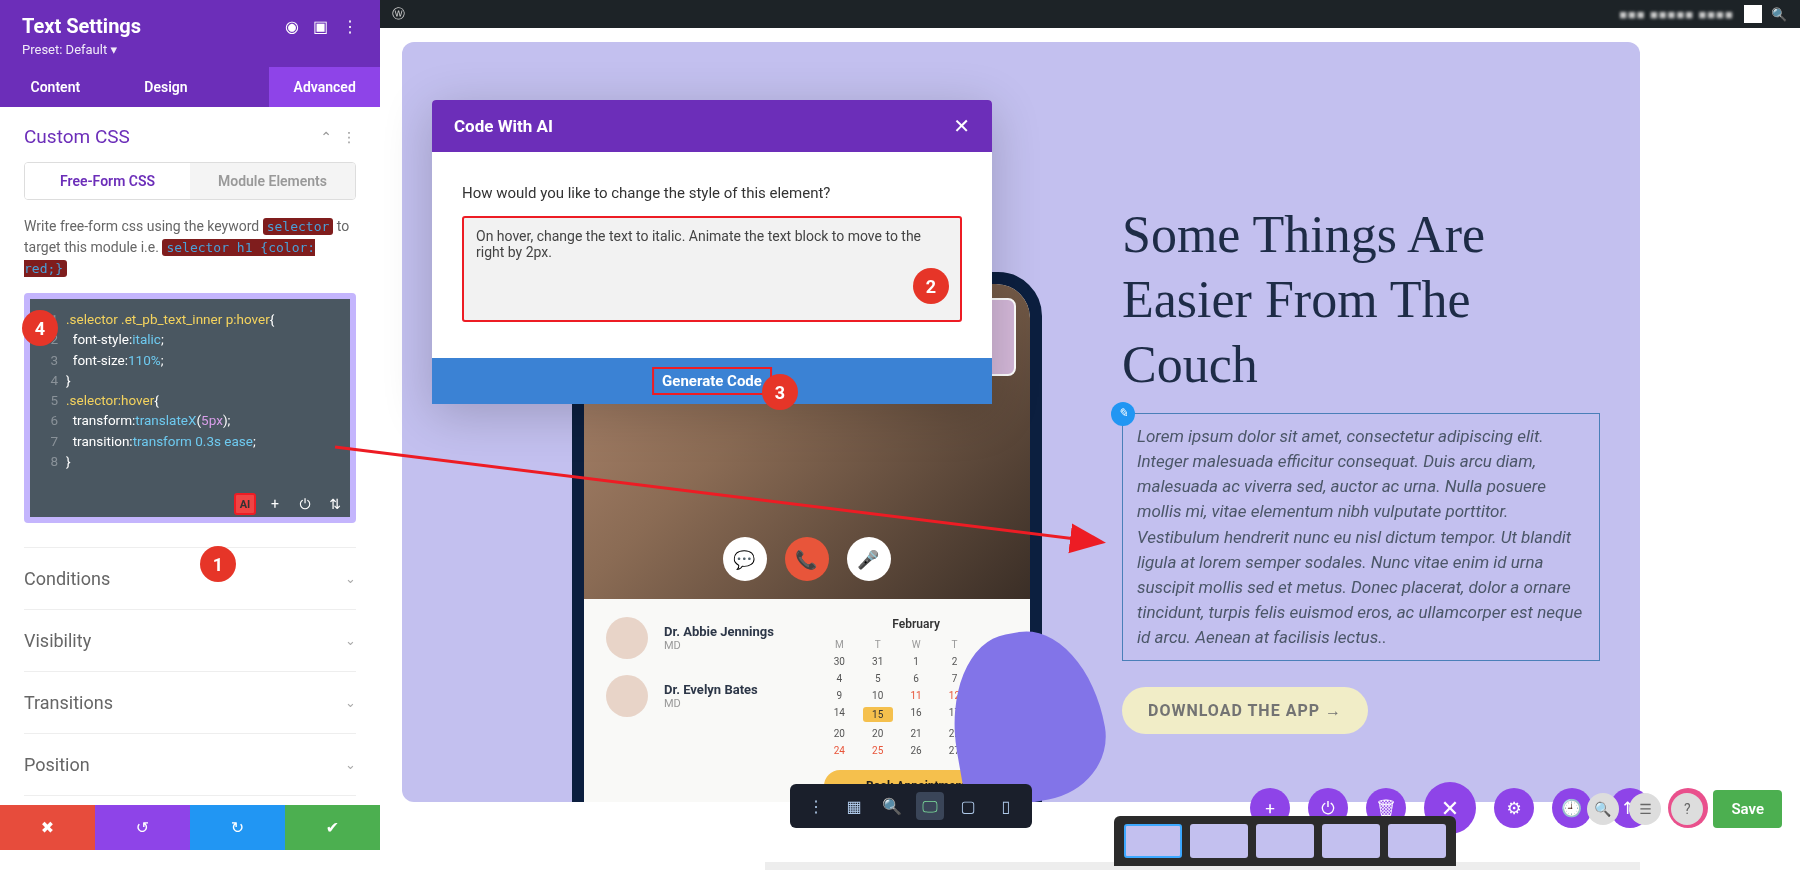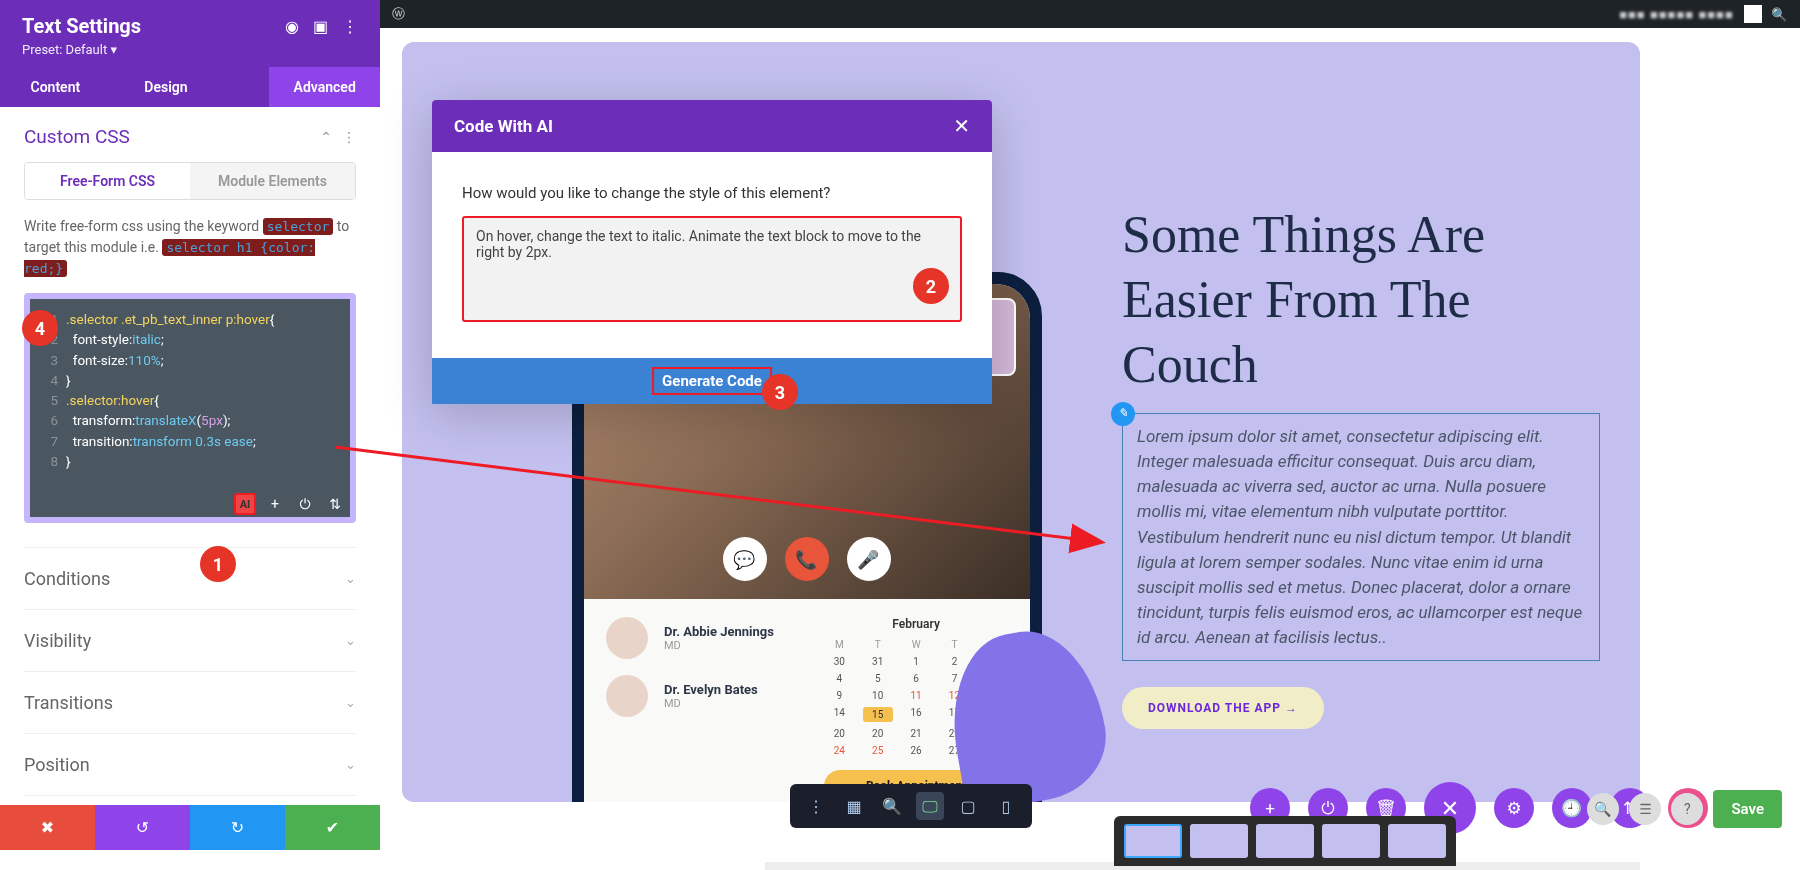--- a/index.html
+++ b/index.html
@@ -82,21 +82,21 @@
 .cal-grid .d15 { background: #f5c04d; border-radius: 3px; padding: 2px 0; color: #333; }
 .cal-grid .red { color: #e8553a; }
 .book-btn { margin-top: 14px; background: #f5c04d; color: #1a1a1a; font-size: 12px; font-weight: 700; text-align: center; padding: 9px; border-radius: 18px; }
 .blob { position: absolute; left: 550px; top: 590px; width: 150px; height: 170px; background: #8274e8; border-radius: 50% 50% 50% 0 / 70% 70% 40% 0; transform: rotate(-10deg); }
 
 
 .content { position: absolute; left: 720px; top: 160px; right: 40px; }
 .heading { font-family: Georgia, serif; font-size: 52px; font-weight: 400; color: #1e2c47; line-height: 1.25; margin-bottom: 16px; }
 .para-box { border: 1px solid #4a7fb8; padding: 10px 14px; position: relative; font-style: italic; font-size: 17px; line-height: 1.48; color: #4b5668; }
 .edit-badge { position: absolute; top: -12px; left: -12px; width: 24px; height: 24px; border-radius: 50%; background: #2196f3; color: #fff; display: flex; align-items: center; justify-content: center; font-size: 12px; }
-.dl-btn { margin-top: 26px; display: inline-block; background: #f1edc7; color: #6d28d9; font-size: 12px; font-weight: 700; letter-spacing: 1px; padding: 14px 26px; border-radius: 26px; }
+.dl-btn { margin-top: 26px; display: inline-block; background: #f1edc7; color: #737373; font-size: 16px; font-weight: 700; letter-spacing: 1px; padding: 14px 26px; border-radius: 26px; }
 
 
 .modal { position: absolute; left: 432px; top: 100px; width: 560px; background: #fff; border-radius: 4px; box-shadow: 0 10px 50px rgba(0,0,0,0.2); z-index: 50; }
 .modal-head { background: #6c2eb9; color: #fff; padding: 14px 22px; display: flex; justify-content: space-between; align-items: center; border-radius: 4px 4px 0 0; }
 .modal-title { font-size: 17px; font-weight: 700; }
 .modal-close { font-size: 20px; cursor: pointer; }
 .modal-body { padding: 32px 30px; }
 .modal-q { font-size: 15px; color: #333; margin-bottom: 14px; }
 .modal-ta { width: 100%; height: 106px; background: #f2f2f2; border: 2px solid #ed1c24; border-radius: 3px; padding: 10px 12px; font-size: 14px; color: #444; resize: none; font-family: inherit; }
 .modal-btn-wrap { position: relative; }

